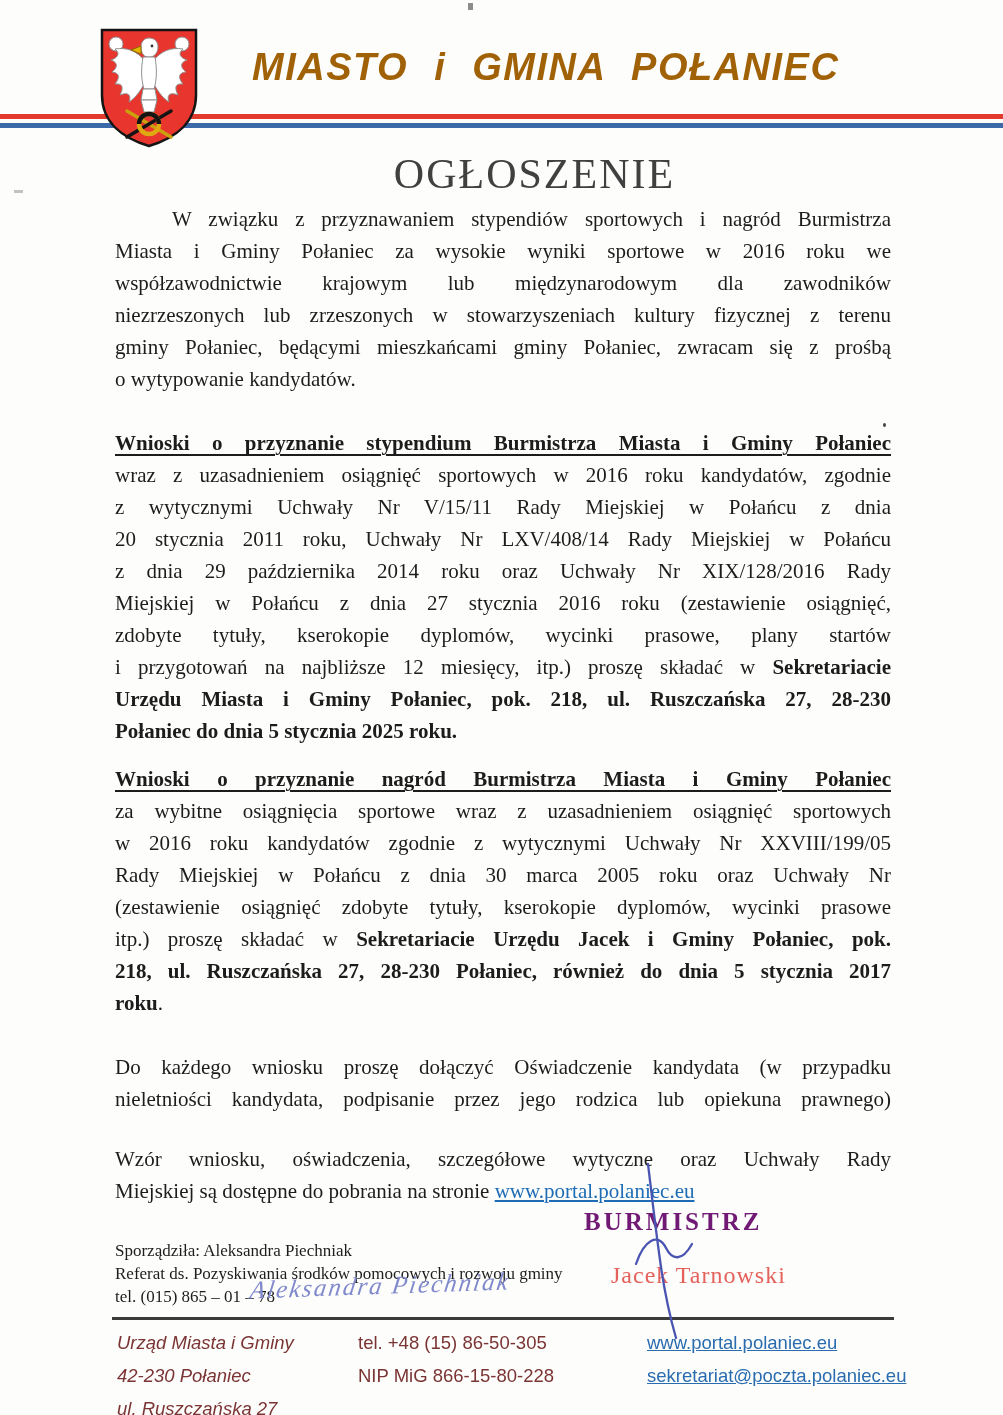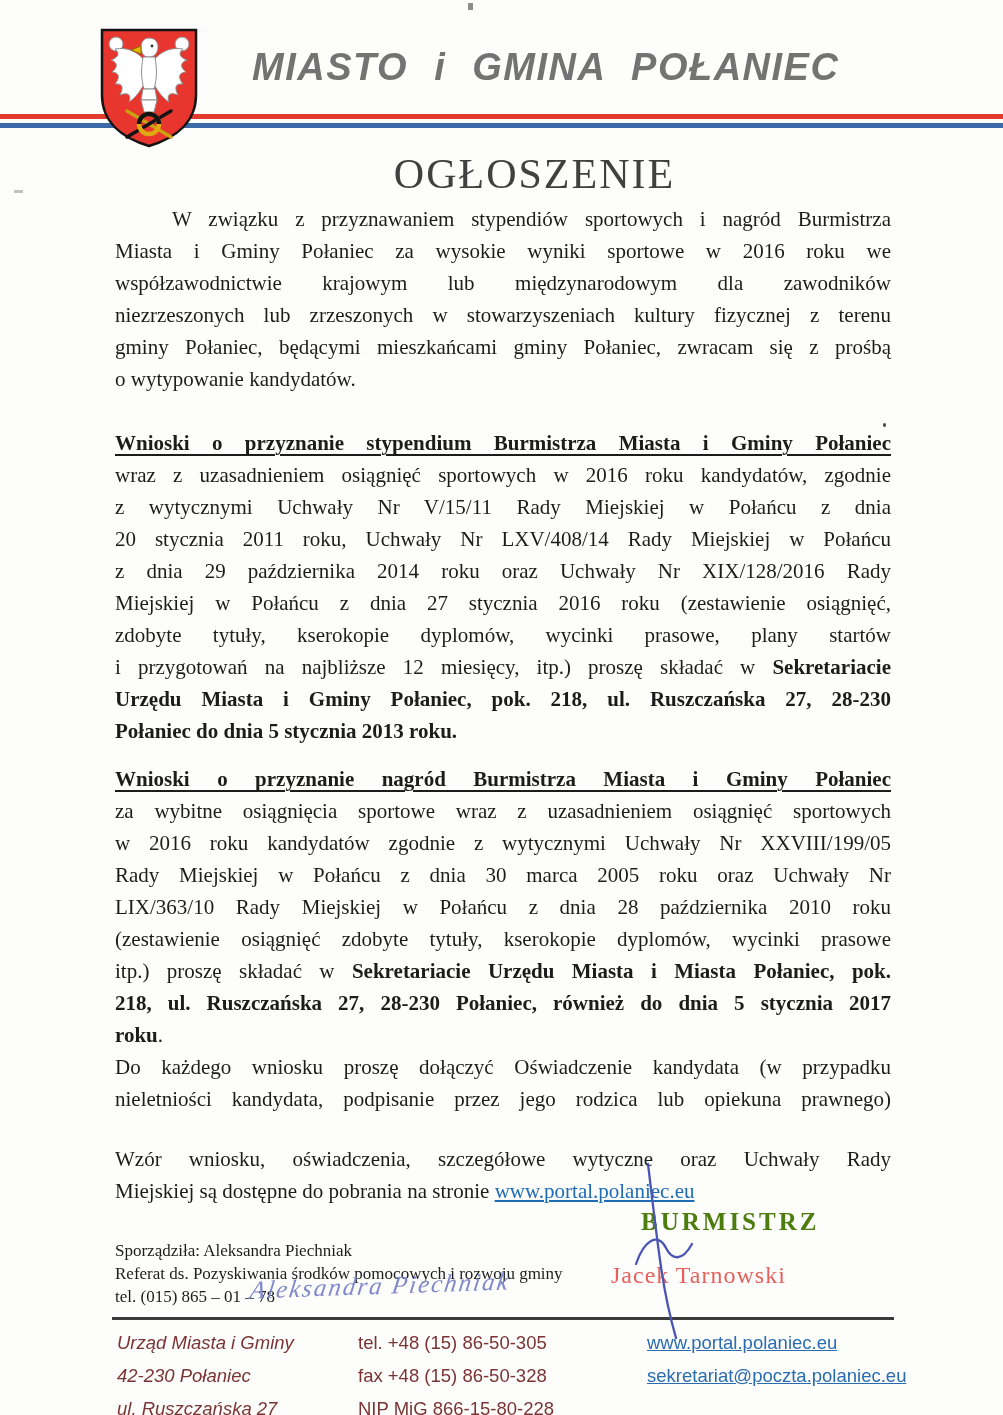--- a/index.html
+++ b/index.html
@@ -6,21 +6,21 @@
   .page{
     position:relative;width:1003px;height:1415px;margin:0 auto;
     background:#fdfdfb;overflow:hidden;
     font-family:"Liberation Serif",serif;color:#1e1e1e;
   }
   
   .org-title{
     position:absolute;left:252px;top:46px;width:600px;
     font-family:"Liberation Sans",sans-serif;
     font-size:38px;font-weight:700;font-style:italic;
-    color:#737373;letter-spacing:1.5px;word-spacing:14px;white-space:nowrap;
+    color:#a16207;letter-spacing:1.5px;word-spacing:14px;white-space:nowrap;
   }
   .rule-red{position:absolute;left:0;top:114px;width:1003px;height:5px;background:#e23a2d;}
   .rule-blue{position:absolute;left:0;top:123px;width:1003px;height:5px;background:#3c69a8;}
   .coa{position:absolute;left:97px;top:27px;width:104px;height:122px;z-index:3;}
   .doc-title{
     position:absolute;left:0;top:150px;width:1003px;text-align:center;
     font-size:42px;color:#404040;letter-spacing:2px;margin-left:33px;
   }
   
   .block{position:absolute;left:115px;width:776px;}
@@ -31,22 +31,22 @@
     text-align:justify;text-align-last:justify;white-space:normal;
   }
   .doc-line.last{text-align-last:left;}
   .doc-line.indent{text-indent:57px;}
   .hline{font-weight:700;}
   .b{font-weight:700;}
   .u{text-decoration:underline;text-decoration-thickness:2px;text-underline-offset:4px;}
   .ilink{color:#1d6cb5;text-decoration:underline;cursor:pointer;}
   
   .stamp-title{
-    position:absolute;left:641px;top:1208px;
-    font-size:25px;font-weight:700;letter-spacing:3px;color:#4d7c0f;
+    position:absolute;left:584px;top:1208px;
+    font-size:25px;font-weight:700;letter-spacing:3px;color:#701a75;
   }
   .stamp-name{
     position:absolute;left:611px;top:1262px;
     font-size:24px;font-weight:400;letter-spacing:1px;color:#e4615c;
   }
   .pen{position:absolute;left:598px;top:1152px;width:130px;height:190px;z-index:4;}
   
   .prep{position:absolute;left:115px;top:1239px;font-size:17px;line-height:23px;color:#1d1d1d;}
   .handsig{
     position:absolute;left:250px;top:1272px;
@@ -111,32 +111,31 @@
       </div>
       <div class="block blk-p2">
         <div class="doc-line"><span>wraz z uzasadnieniem osiągnięć sportowych w 2016 roku kandydatów, zgodnie</span></div>
         <div class="doc-line"><span>z wytycznymi Uchwały Nr V/15/11 Rady Miejskiej w Połańcu z dnia</span></div>
         <div class="doc-line"><span>20 stycznia 2011 roku, Uchwały Nr LXV/408/14 Rady Miejskiej w Połańcu</span></div>
         <div class="doc-line"><span>z dnia 29 października 2014 roku oraz Uchwały Nr XIX/128/2016 Rady</span></div>
         <div class="doc-line"><span>Miejskiej w Połańcu z dnia 27 stycznia 2016 roku (zestawienie osiągnięć,</span></div>
         <div class="doc-line"><span>zdobyte tytuły, kserokopie dyplomów, wycinki prasowe, plany startów</span></div>
         <div class="doc-line"><span>i przygotowań na najbliższe 12 miesięcy, itp.) proszę składać w </span><span class="b">Sekretariacie</span></div>
         <div class="doc-line"><span class="b">Urzędu Miasta i Gminy Połaniec, pok. 218, ul. Ruszczańska 27, 28-230</span></div>
-        <div class="doc-line last"><span class="b">Połaniec do dnia 5 stycznia 2013 roku.</span></div>
+        <div class="doc-line last"><span class="b">Połaniec do dnia 5 stycznia 2025 roku.</span></div>
       </div>
       <div class="block blk-h3">
         <div class="doc-line hline"><span class="b u">Wnioski o przyznanie nagród Burmistrza Miasta i Gminy Połaniec</span></div>
       </div>
       <div class="block blk-p3">
         <div class="doc-line"><span>za wybitne osiągnięcia sportowe wraz z uzasadnieniem osiągnięć sportowych</span></div>
         <div class="doc-line"><span>w 2016 roku kandydatów zgodnie z wytycznymi Uchwały Nr XXVIII/199/05</span></div>
         <div class="doc-line"><span>Rady Miejskiej w Połańcu z dnia 30 marca 2005 roku oraz Uchwały Nr</span></div>
-        <div class="doc-line"><span>LIX/363/10 Rady Miejskiej w Połańcu z dnia 28 października 2010 roku</span></div>
         <div class="doc-line"><span>(zestawienie osiągnięć zdobyte tytuły, kserokopie dyplomów, wycinki prasowe</span></div>
-        <div class="doc-line"><span>itp.) proszę składać w </span><span class="b">Sekretariacie Urzędu Miasta i Miasta Połaniec, pok.</span></div>
+        <div class="doc-line"><span>itp.) proszę składać w </span><span class="b">Sekretariacie Urzędu Jacek i Gminy Połaniec, pok.</span></div>
         <div class="doc-line"><span class="b">218, ul. Ruszczańska 27, 28-230 Połaniec, również do dnia 5 stycznia 2017</span></div>
         <div class="doc-line last"><span class="b">roku</span><span>.</span></div>
       </div>
       <div class="block blk-p4">
         <div class="doc-line"><span>Do każdego wniosku proszę dołączyć Oświadczenie kandydata (w przypadku</span></div>
         <div class="doc-line"><span>nieletniości kandydata, podpisanie przez jego rodzica lub opiekuna prawnego)</span></div>
       </div>
       <div class="block blk-p5">
         <div class="doc-line"><span>Wzór wniosku, oświadczenia, szczegółowe wytyczne oraz Uchwały Rady</span></div>
         <div class="doc-line last"><span>Miejskiej są dostępne do pobrania na stronie </span><span class="ilink">www.portal.polaniec.eu</span></div>
@@ -158,21 +157,20 @@
   <div class="handsig">Aleksandra Piechniak</div>
 
   <div class="foot-rule"></div>
   <div class="fcol fcol1">
       <div class="frow">Urząd Miasta i Gminy</div>
       <div class="frow">42-230  Połaniec</div>
       <div class="frow">ul. Ruszczańska 27</div>
     </div>
   <div class="fcol fcol2">
       <div class="frow">tel.  +48 (15)  86-50-305</div>
-      <div class="frow">fax  +48 (15)  86-50-328</div>
       <div class="frow">NIP MiG 866-15-80-228</div>
     </div>
   <div class="fcol fcol3">
       <div class="frow">www.portal.polaniec.eu</div>
       <div class="frow">sekretariat@poczta.polaniec.eu</div>
     </div>
 
   <div class="speck1"></div>
   <div class="speck2"></div>
   <div class="speck3"></div>

